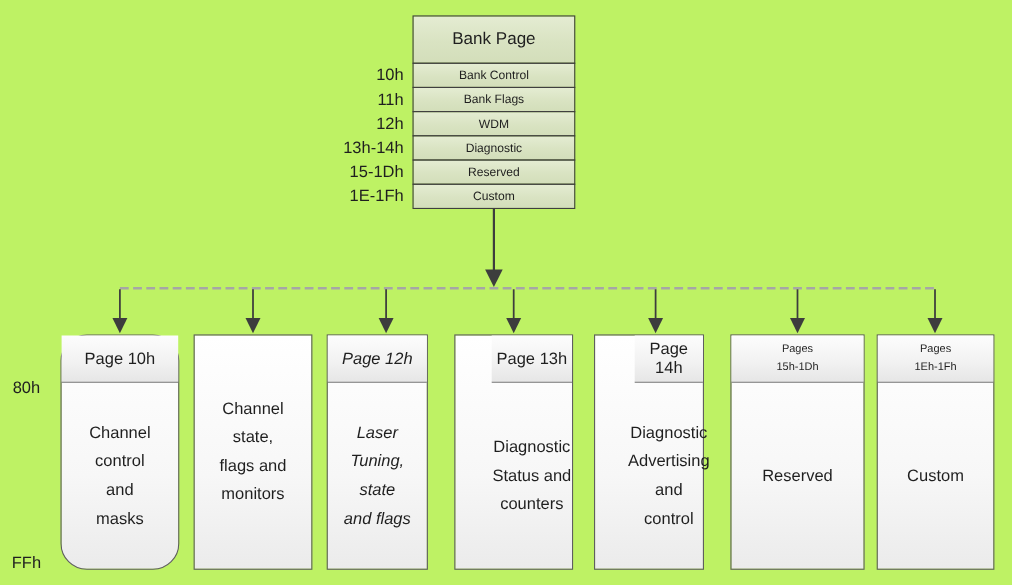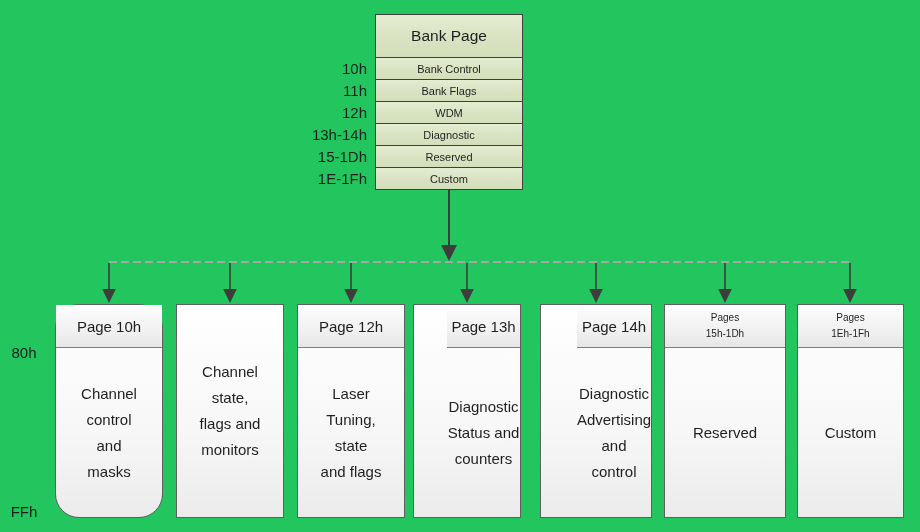--- a/index.html
+++ b/index.html
@@ -3,21 +3,21 @@
 <meta charset="utf-8">
 <style>
   html, body { margin: 0; padding: 0; background: #ffffff; }
   .stage {
     position: relative;
     width: 920px;
     height: 532px;
     overflow: hidden;
     font-family: "Liberation Sans", "DejaVu Sans", sans-serif;
     color: #1f1f1f;
-    background: #22c55e;
+    background: #bef264;
   }
   .connectors {
     position: absolute;
     left: 0; top: 0;
     width: 920px; height: 532px;
     pointer-events: none;
   }
 
   
   .bank-table { position: absolute; left: 290px; top: 14px; }
@@ -174,34 +174,34 @@
 control
 and
 masks</div>
   </div>
   <div class="pbox" style="left:176px; width:108px;">
     <div class="pbody">Channel
 state,
 flags and
 monitors</div>
   </div>
-  <div class="pbox" style="left:297px; width:108px;">
+  <div class="pbox" style="left:297px; width:92px;font-style:italic;">
     <div class="pheader">Page 12h</div>
     <div class="pbody">Laser
 Tuning,
 state
 and flags</div>
   </div>
   <div class="pbox" style="left:413px; width:108px;padding-left:33px;">
     <div class="pheader">Page 13h</div>
     <div class="pbody">Diagnostic
 Status and
 counters</div>
   </div>
-  <div class="pbox" style="left:540px; width:112px;padding-left:36px;">
+  <div class="pbox" style="left:540px; width:100px;padding-left:36px;">
     <div class="pheader">Page 14h</div>
     <div class="pbody">Diagnostic
 Advertising
 and
 control</div>
   </div>
   <div class="pbox small" style="left:664px; width:122px;">
     <div class="pheader">Pages
 15h-1Dh</div>
     <div class="pbody">Reserved</div>

